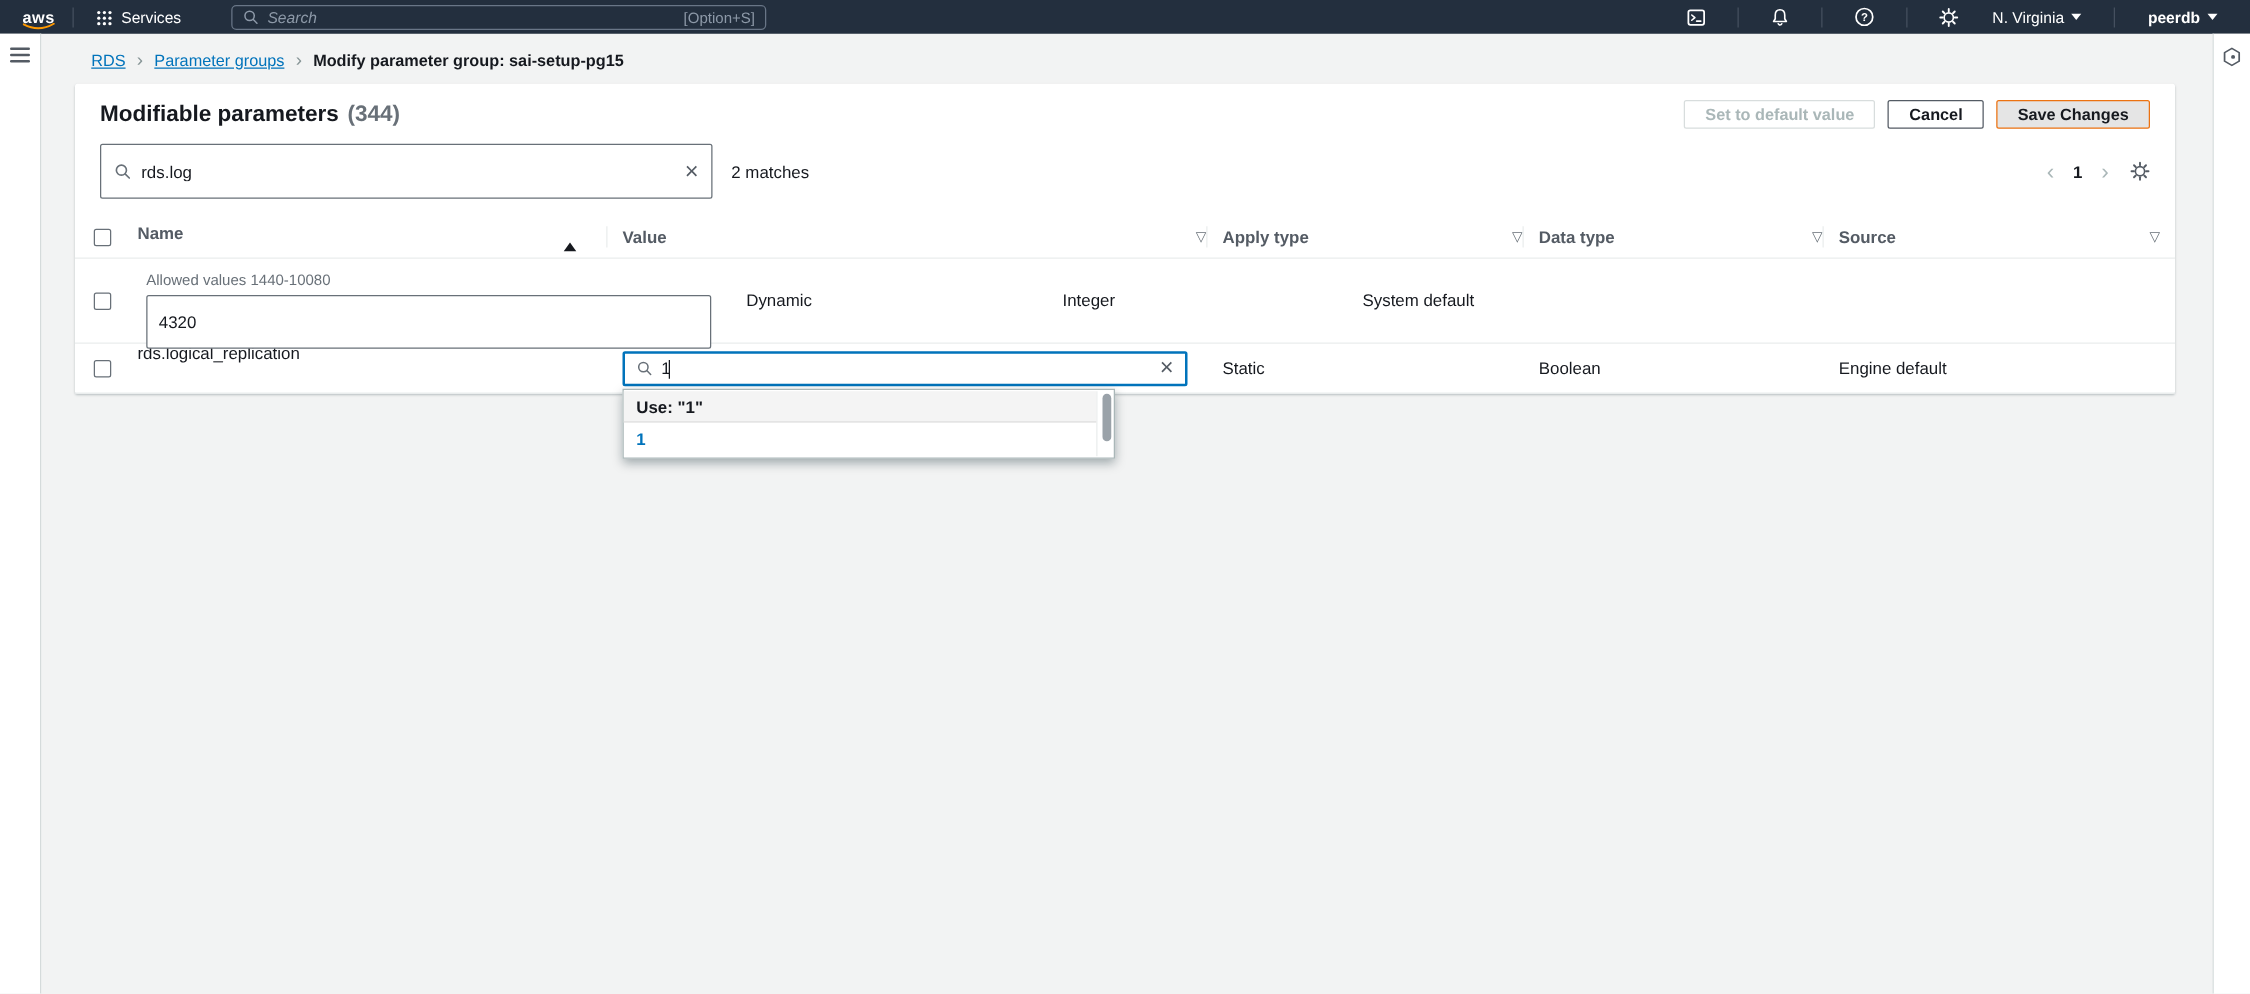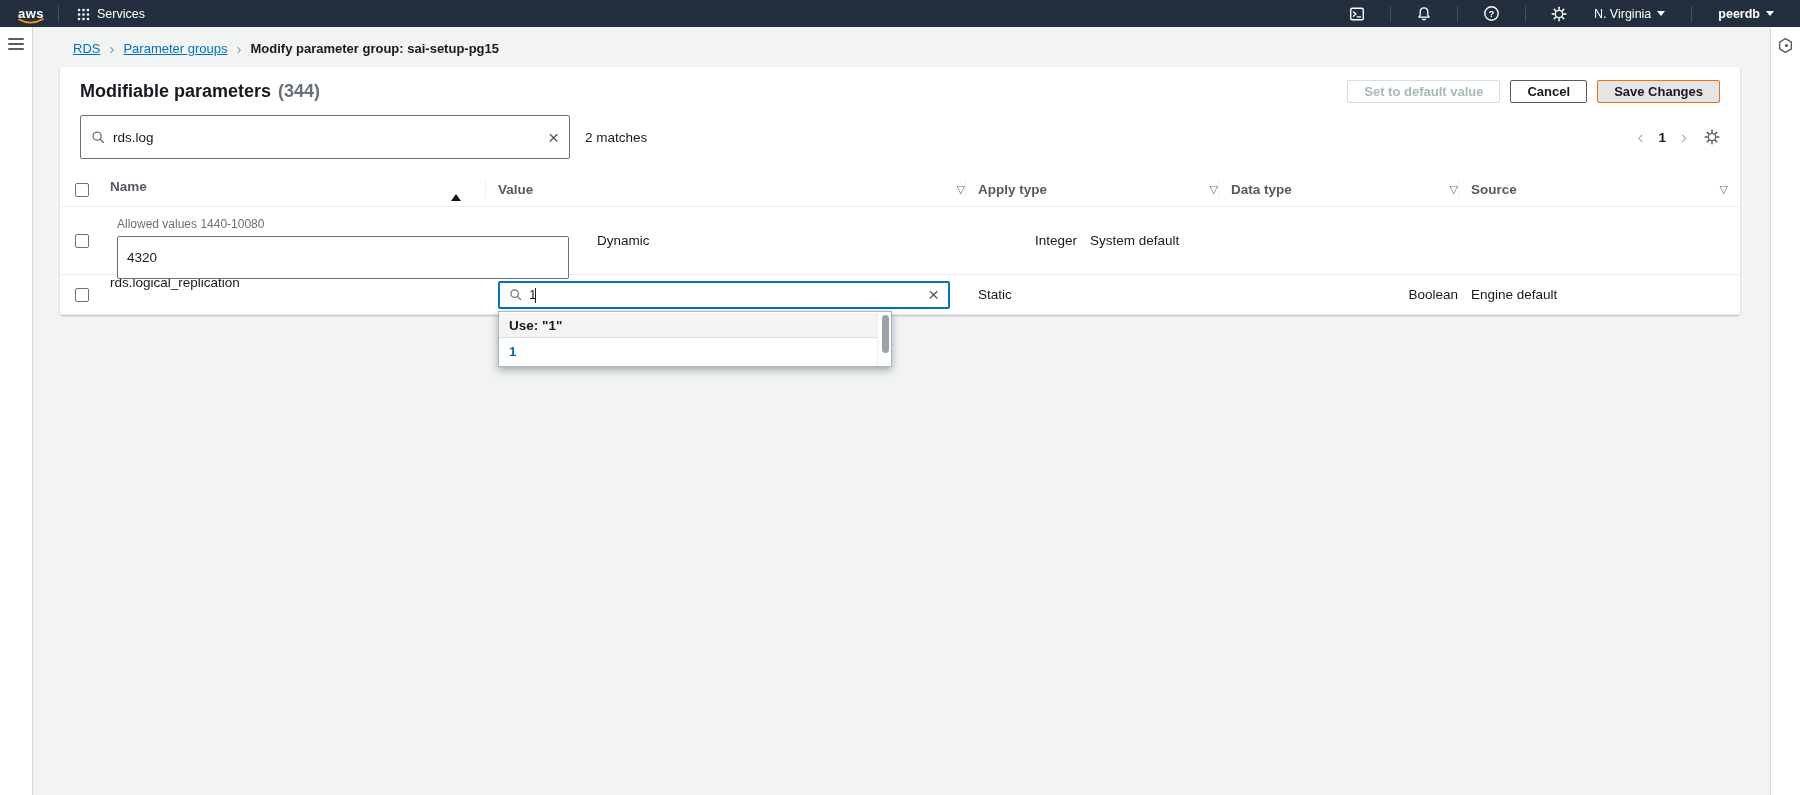--- a/index.html
+++ b/index.html
@@ -85,21 +85,21 @@
   .pg-num { font-size:13.5px; font-weight:700; color:#16191f; cursor:pointer; }
   .pg-gear { cursor:pointer; height:16px; margin-left:2px; }
   
   .tbl { font-size:13.5px; }
   .thead { display:flex; align-items:center; height:34px; border-bottom:1px solid #eaeded; color:#545b64; font-weight:700; }
   .trow { display:flex; border-bottom:1px solid #eaeded; }
   .col-check { width:44px; display:flex; justify-content:center; align-items:center; }
   .col-name { width:381px; display:flex; padding:0 14px 0 6px;flex-direction:column; }
   .col-value { width:480px; padding-left:13px; position:relative; }
   .col-apply { width:253px; padding-left:13px; }
-  .col-data { width:240px; padding-left:13px;justify-content:flex-end; }
+  .col-data { width:240px; padding-left:13px; }
   .col-source { flex:1; padding-left:13px; padding-right:12px; }
   .thead .col-value, .thead .col-apply, .thead .col-data, .thead .col-source {
     display:flex; align-items:center; position:relative; height:100%;
   }
   .thead .col-value::before, .thead .col-apply::before, .thead .col-data::before, .thead .col-source::before {
     content:""; position:absolute; left:0; top:8px; bottom:8px; width:1px; background:#eaeded;
   }
   .sort-asc { margin-left:auto; margin-right:10px; width:0; height:0;
     border-left:5px solid transparent; border-right:5px solid transparent; border-bottom:7px solid #16191f; cursor:pointer; }
   .filter-tri { margin-left:auto; color:#687078; font-size:11px; cursor:pointer; }
@@ -155,20 +155,28 @@
           <circle cx="13.5" cy="2.5" r="1.6"></circle>
         <circle cx="2.5" cy="8" r="1.6"></circle>
           <circle cx="8" cy="8" r="1.6"></circle>
           <circle cx="13.5" cy="8" r="1.6"></circle>
         <circle cx="2.5" cy="13.5" r="1.6"></circle>
           <circle cx="8" cy="13.5" r="1.6"></circle>
           <circle cx="13.5" cy="13.5" r="1.6"></circle>
       </g>
     </svg>
     <span>Services</span>
+  </div>
+  <div class="nav-search">
+    <svg width="13" height="13" viewBox="0 0 16 16">
+      <circle cx="7" cy="7" r="4.6" fill="none" stroke="#8d99a8" stroke-width="1.5"></circle>
+      <line x1="10.6" y1="10.6" x2="14.2" y2="14.2" stroke="#8d99a8" stroke-width="1.5" stroke-linecap="round"></line>
+    </svg>
+    <input type="text" placeholder="Search" style="">
+    <span class="nav-shortcut">[Option+S]</span>
   </div>
   <div class="nav-right">
     <div class="nav-icon-btn">
       <svg width="16" height="16" viewBox="0 0 16 16">
         <rect x="1.7" y="2.2" width="12.6" height="11.6" rx="1.6" fill="none" stroke="#ffffff" stroke-width="1.4"></rect>
         <polyline points="4.4,6 6.9,8.1 4.4,10.2" fill="none" stroke="#ffffff" stroke-width="1.3" stroke-linecap="round" stroke-linejoin="round"></polyline>
         <line x1="8.3" y1="10.9" x2="11.6" y2="10.9" stroke="#ffffff" stroke-width="1.3" stroke-linecap="round"></line>
       </svg>
     </div>
     <div class="nav-sep"></div>

